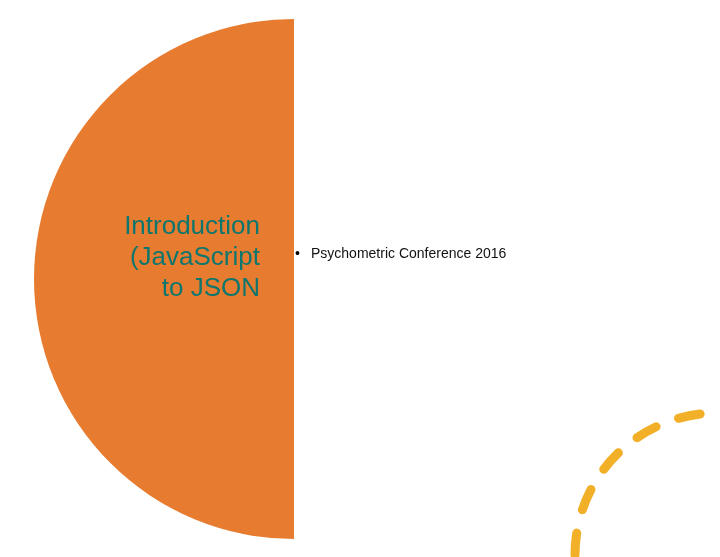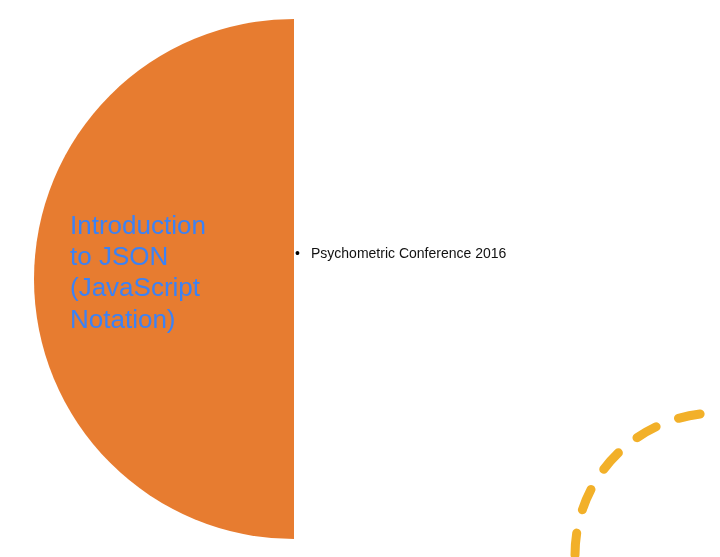--- a/index.html
+++ b/index.html
@@ -25,24 +25,25 @@
     height: 520px;
     background: #e77c30;
     border-radius: 50%;
     clip-path: inset(0 50% 0 0);
   }
   .title-block {
     position: absolute;
     left: 70px;
     top: 210px;
     width: 190px;
-    color: #3b82f6;
+    color: #0f766e;
     font-size: 26px;
     line-height: 1.2;
     font-weight: 300;
+    text-align: right;
   }
   .content-block {
     position: absolute;
     left: 295px;
     top: 244px;
     width: 360px;
     color: #111;
     font-size: 14px;
     font-family: "Segoe UI", "Helvetica Neue", Arial, sans-serif;
   }
@@ -76,23 +77,22 @@
 </style>
 </head>
 <body>
 
 <div class="slide">
 
   <div class="half-circle"></div>
 
   <div class="title-block">
     <div>Introduction</div>
+    <div>(JavaScript</div>
     <div>to JSON</div>
-    <div>(JavaScript</div>
-    <div>Notation)</div>
   </div>
 
   <div class="content-block">
     <ul>
       <li>Psychometric Conference 2016</li>
     </ul>
   </div>
 
   <svg class="deco" viewBox="0 0 200 200">
     <path d="M 55 198 A 142 142 0 0 1 197 56" fill="none" stroke="#f2b029" stroke-width="9" stroke-linecap="round" stroke-dasharray="22 24"></path>

